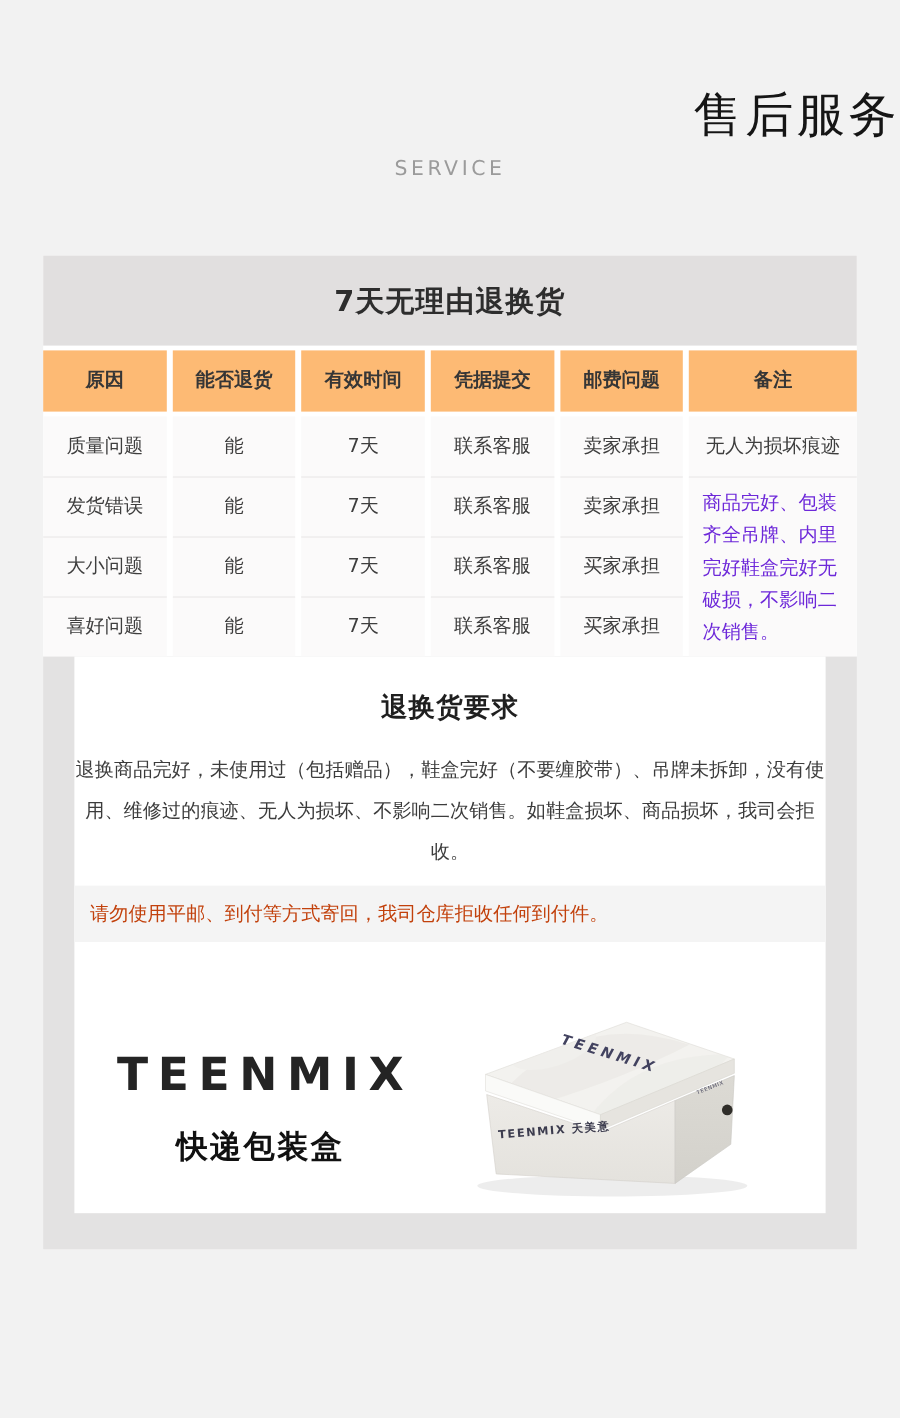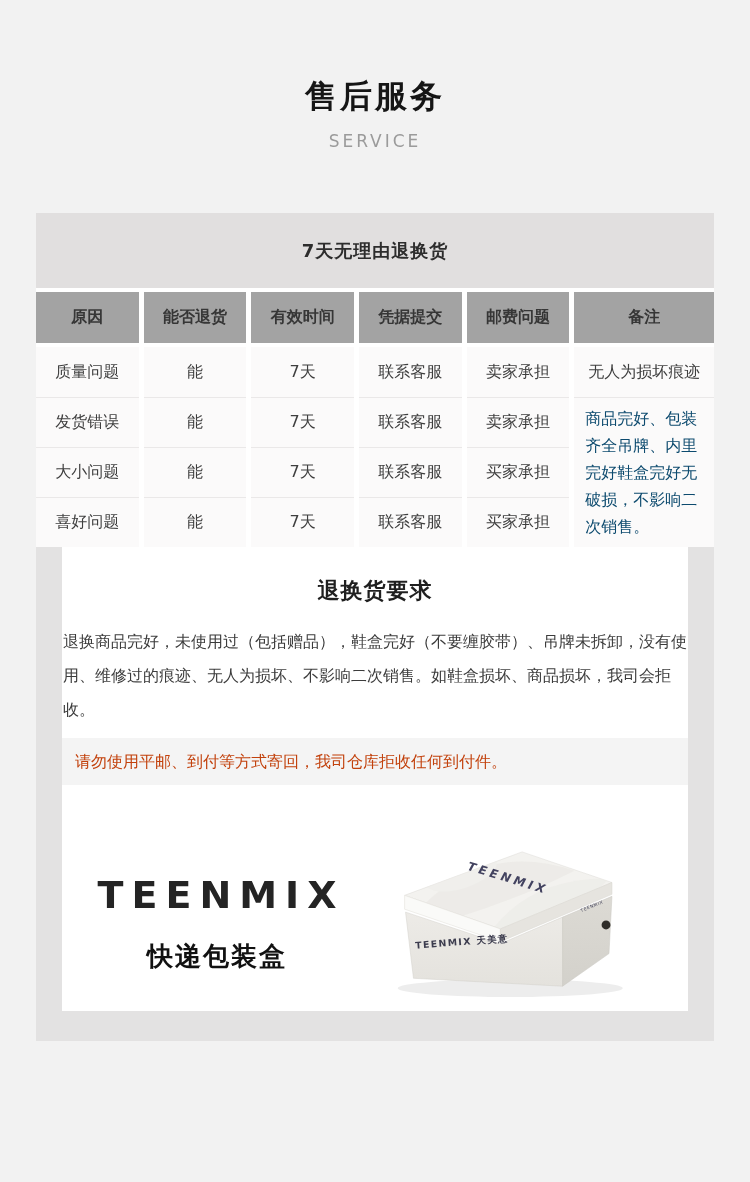--- a/index.html
+++ b/index.html
@@ -7,72 +7,72 @@
   body {
     height:1182px;
     background:#f2f2f2;
     font-family:"DejaVu Sans","Liberation Sans",sans-serif;
     color:#333;
     overflow:hidden;
   }
   
   .page-header { padding-top:74px; text-align:center; }
   .page-title {
-    font-size:32px; font-weight:bold; color:#151515;
-    letter-spacing:3px; line-height:44px;
+    font-size:40px; font-weight:normal; color:#151515;
+    letter-spacing:3px; line-height:44px;text-align:right;
   }
   .page-subtitle {
     margin-top:13px; font-size:17px; color:#9b9b9b;
     letter-spacing:3px; line-height:20px;
   }
   
   .rt { width:678px; margin:62px auto 0; background:#ffffff; }
   .rt-banner {
     height:75px; background:#e1dfdf; margin-bottom:4px;
     display:flex; align-items:center; justify-content:center;
-    font-size:18px; font-weight:bold; color:#2d2d2d; letter-spacing:1px;
+    font-size:24px; font-weight:bold; color:#2d2d2d; letter-spacing:1px;
   }
   .rt-head, .rt-body {
     display:grid;
     grid-template-columns:repeat(5,1fr) 1.36fr;
     column-gap:5px;
   }
   .rt-head { margin-bottom:4px; }
   .rt-head .hc {
-    height:51px; background:#a3a3a3;
+    height:51px; background:#fdba74;
     display:flex; align-items:center; justify-content:center;
     font-size:16px; font-weight:bold; color:#363636;
   }
   .rt-body { grid-auto-rows:50px; }
   .rt-body .bc {
     background:#fbfafa;
     display:flex; align-items:center; justify-content:center;
     font-size:16px; color:#3e3e3e;
   }
   .c1{grid-column:1}.c2{grid-column:2}.c3{grid-column:3}.c4{grid-column:4}.c5{grid-column:5}.c6{grid-column:6}
   .r1{grid-row:1}.r2{grid-row:2}.r3{grid-row:3}.r4{grid-row:4}
   .rt-body .r2, .rt-body .r3, .rt-body .r4, .rt-body .merged { border-top:1px solid #eae8e8; }
   .rt-body .merged {
     grid-column:6; grid-row:2/5;
     background:#fbfafa; display:flex; align-items:center;
-    padding:16px 11px; font-size:16px; line-height:27px; color:#0c4a6e;
+    padding:16px 11px; font-size:16px; line-height:27px; color:#6d28d9;
     justify-content:flex-start; text-align:left;
   }
   
   .card-frame {
     width:678px; margin:0 auto;
     background:#e3e2e2; padding:0 26px 30px;
   }
   .card { background:#ffffff; padding:30px 0 0; }
   .req-title {
     text-align:center; font-size:22px; font-weight:bold; color:#1f1f1f;
     line-height:28px; margin-bottom:20px; letter-spacing:1px;
   }
   .req-p {
-    margin:0 1px; font-size:16px; line-height:34px; color:#3c3c3c;
+    margin:0 1px; font-size:16px; line-height:34px; color:#3c3c3c;text-align:center;
   }
   .req-band {
     background:#f4f4f4; margin-top:11px; padding:11px 13px;
   }
   .req-band p { font-size:16px; line-height:25px; color:#c2410c; }
   .req-p.last { margin-top:15px; }
   
   .packaging {
     display:flex; align-items:center;
     margin-top:48px; 

